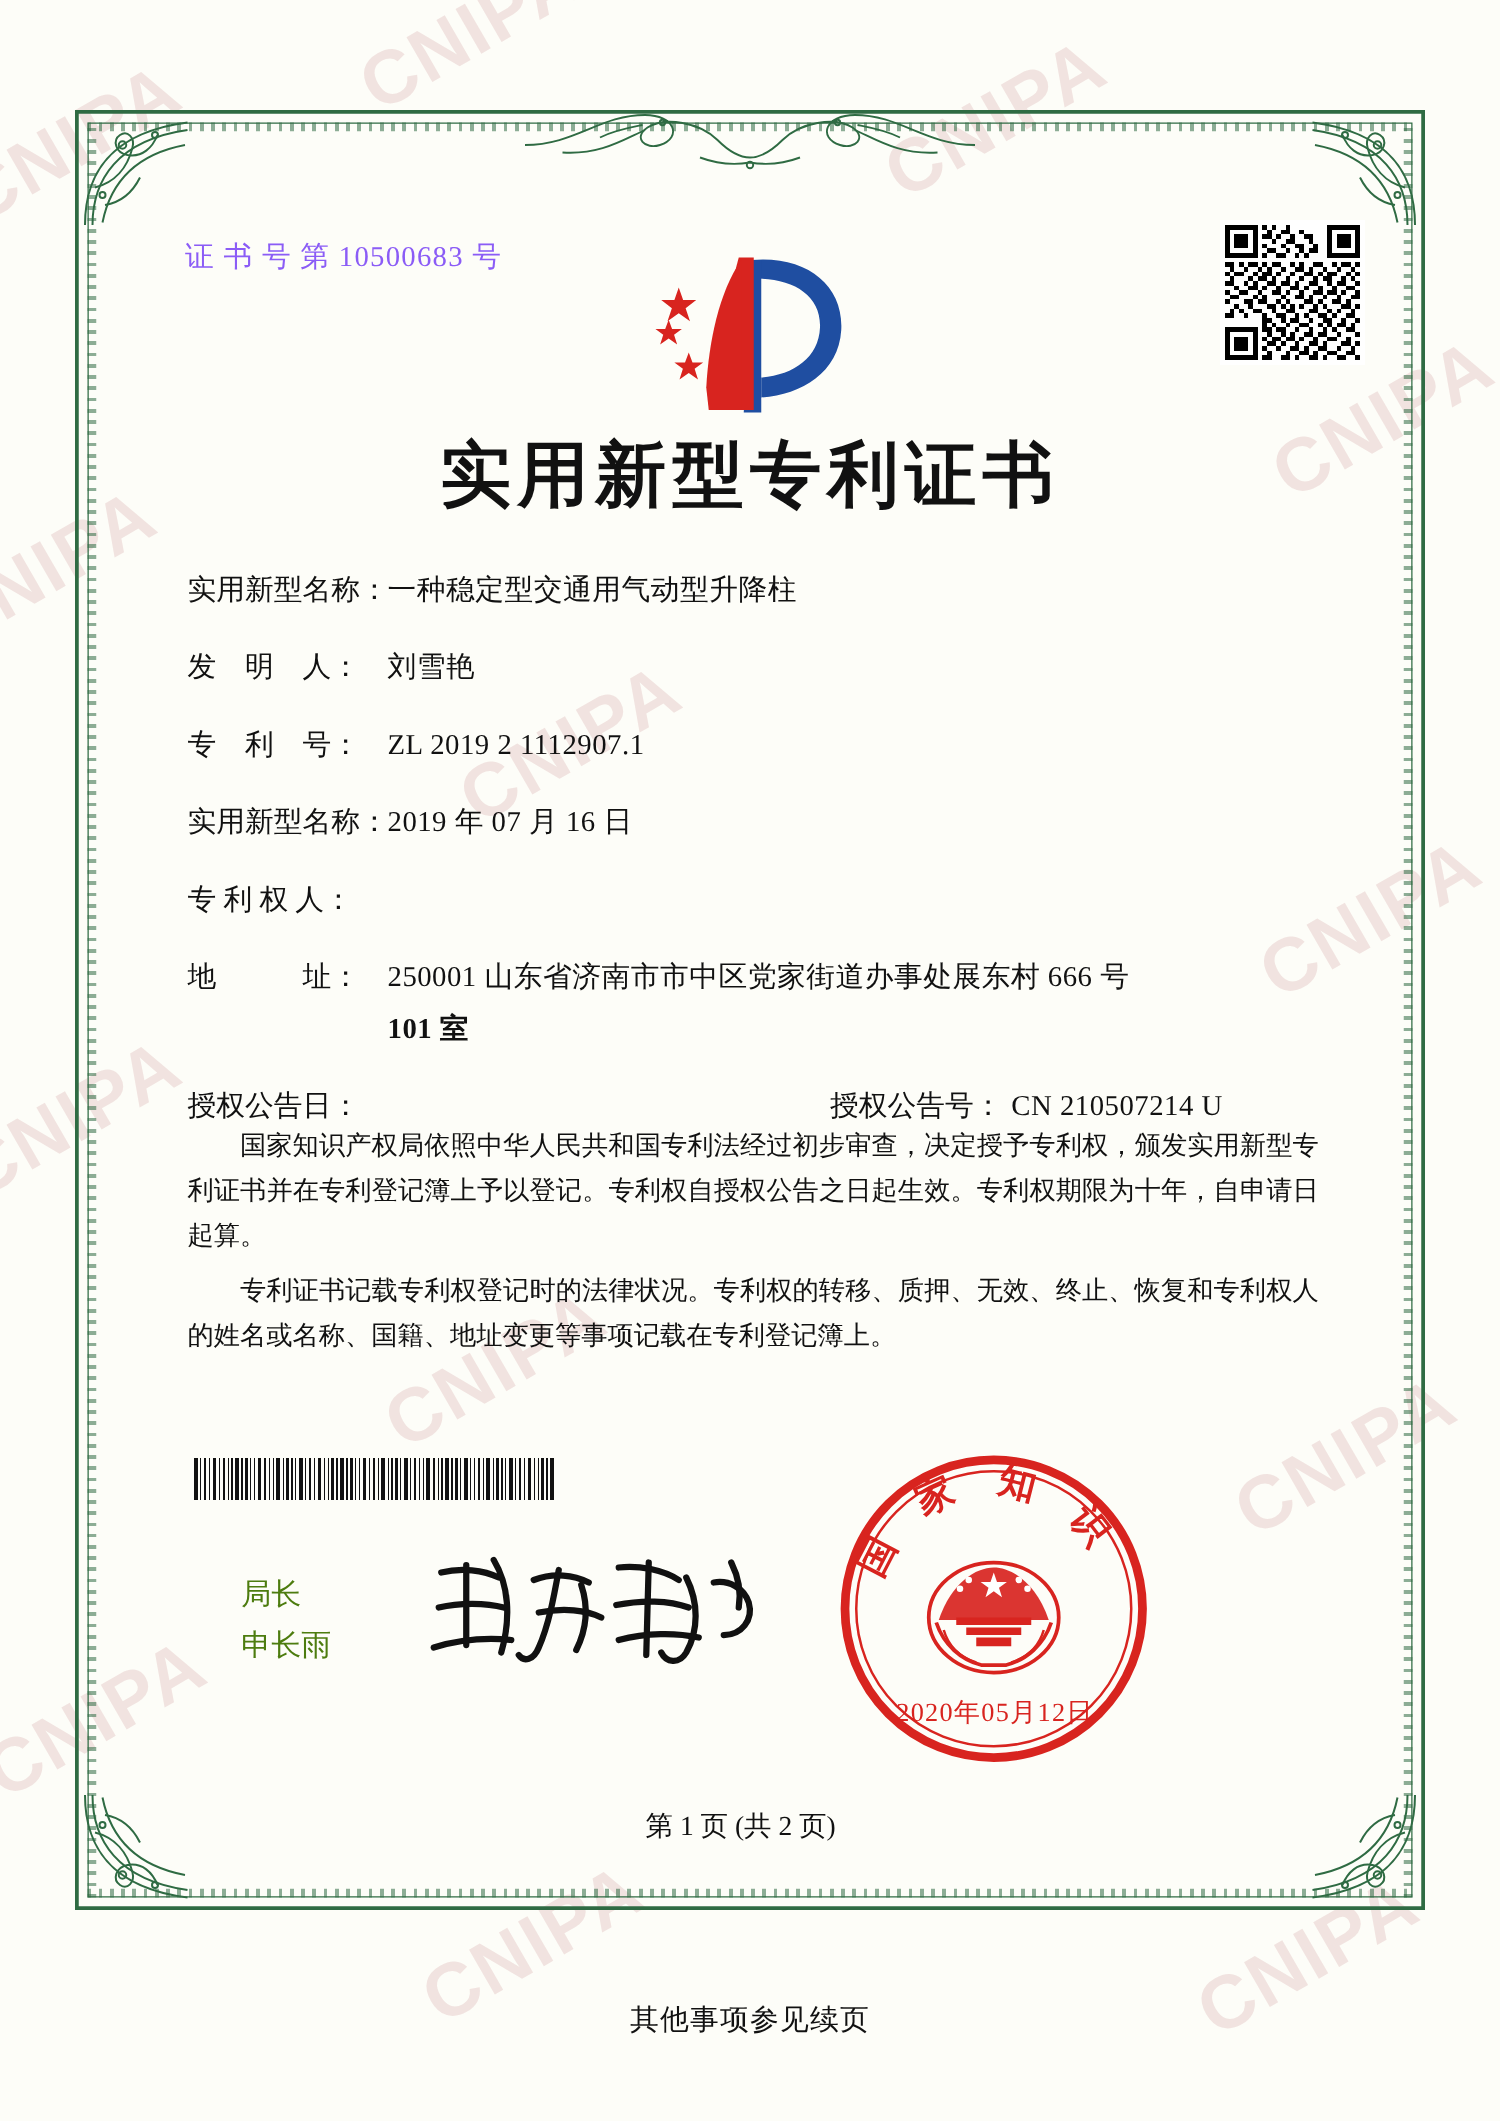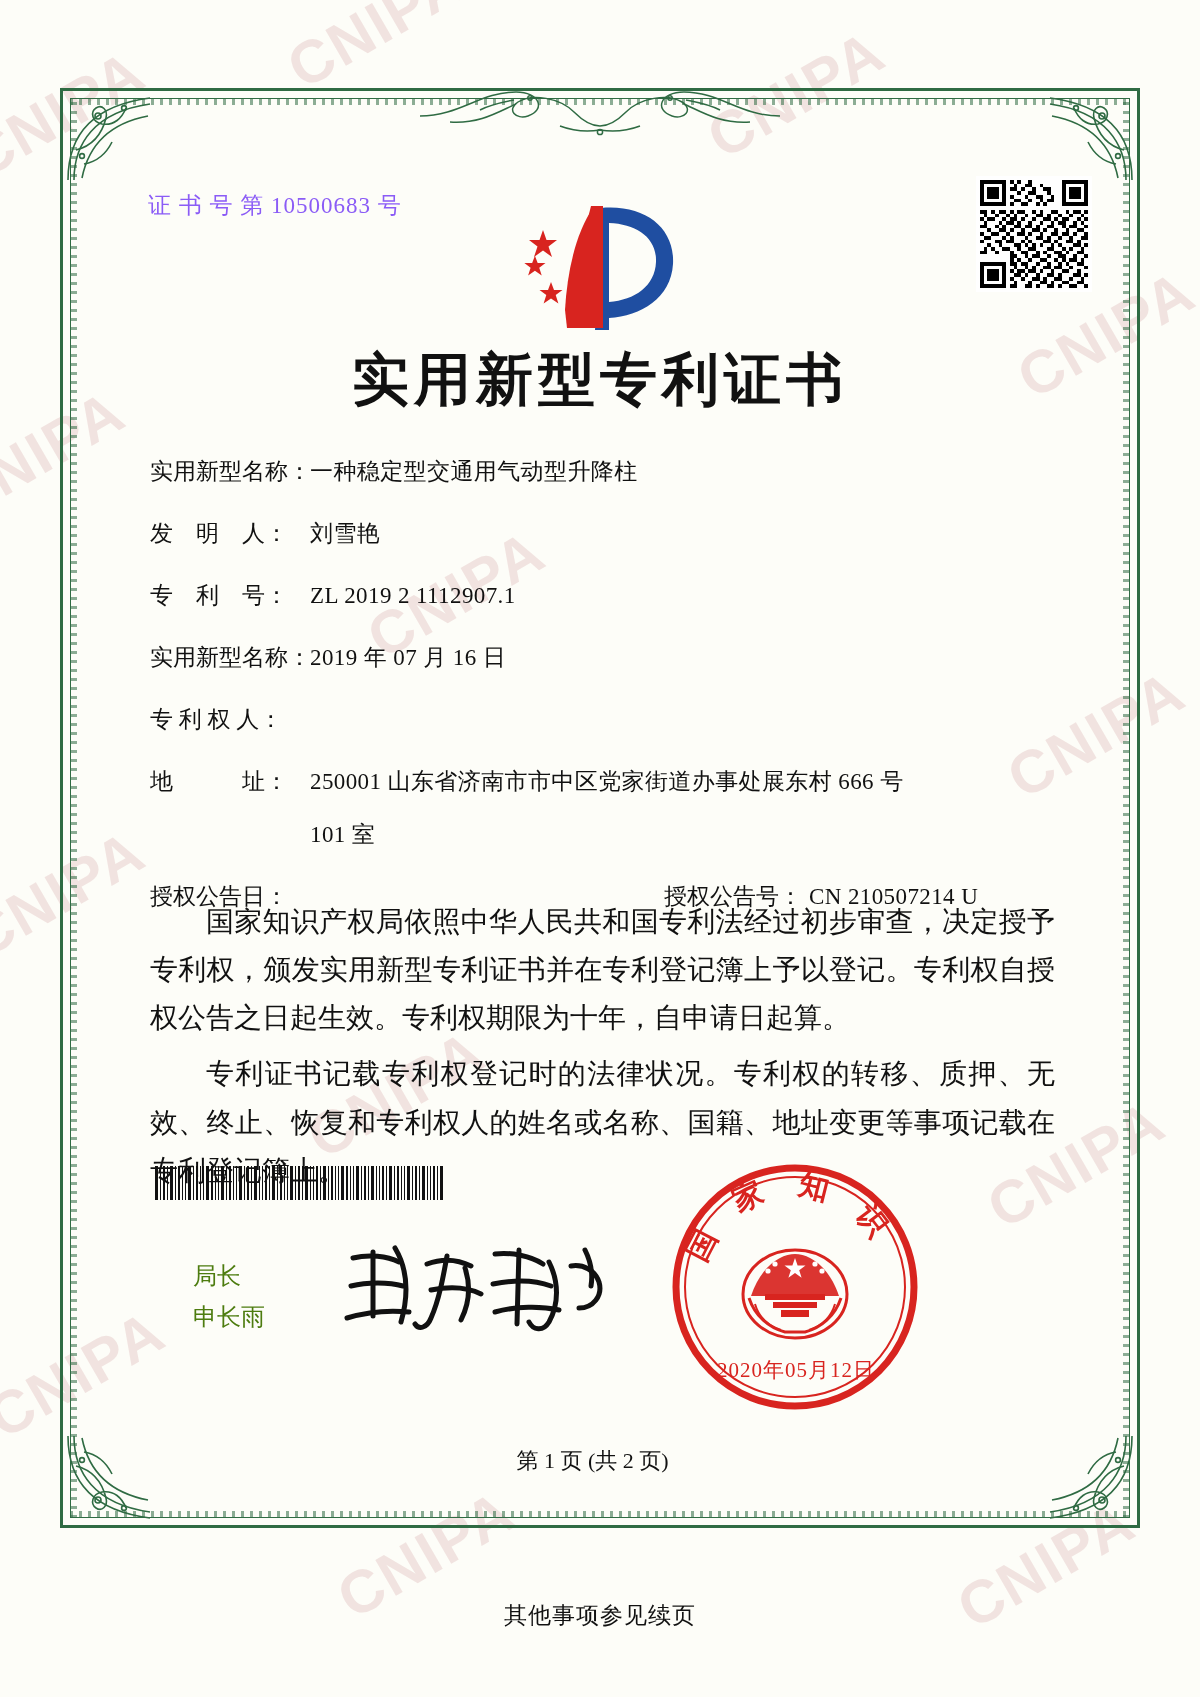--- a/index.html
+++ b/index.html
@@ -163,40 +163,41 @@
     flex: 0 0 160px;
     letter-spacing: 0px;
     white-space: pre;
   }
   .field-value {
     flex: 1 1 auto;
     letter-spacing: 0.4px;
   }
   .field-value .second-line {
     display: block;
-    margin-top: 22px;
+    margin-top: 10px;
+    font-weight: bold;
   }
   .row-two-col {
     display: flex;
     margin-bottom: 28px;
   }
   .col-a { display: flex; width: 470px; }
   .col-b { display: flex; }
   .col-b .field-label {
     width: 145px;
     flex: 0 0 145px;
     margin-left: 44px;
   }
 
   .paragraphs {
     position: absolute;
     left: 80px;
     top: 800px;
     width: 905px;
-    font-size: 28px;
+    font-size: 21px;
     line-height: 1.72;
     color: #111;
     text-align: justify;
   }
   .paragraphs p {
     margin: 0 0 8px 0;
     text-indent: 2em;
   }
 
   

